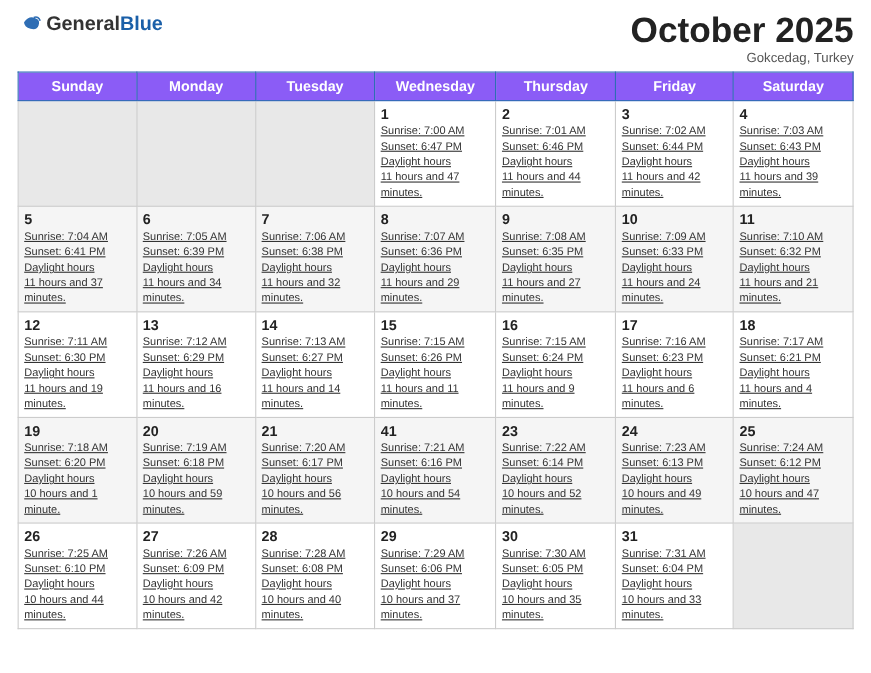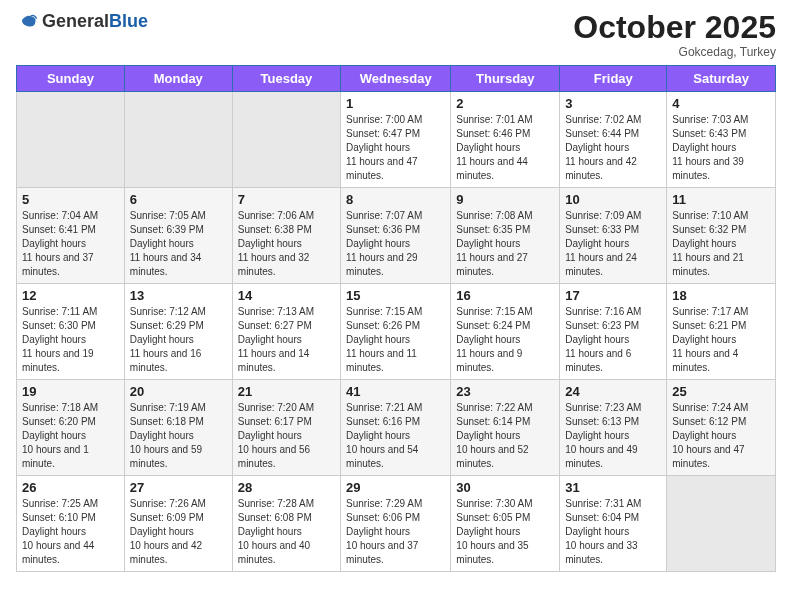--- a/index.html
+++ b/index.html
@@ -82,20 +82,21 @@
       font-size: 13px;
       font-weight: bold;
       display: block;
       margin-bottom: 2px;
       color: #222;
     }
     .day-info {
       font-size: 10px;
       color: #333;
       line-height: 1.4;
+      text-decoration: underline;
     }
     .empty-cell {
       background: #e8e8e8 !important;
     }
   </style>
 </head>
 <body>
 
 <div class="outer">
   <div class="header-row">

